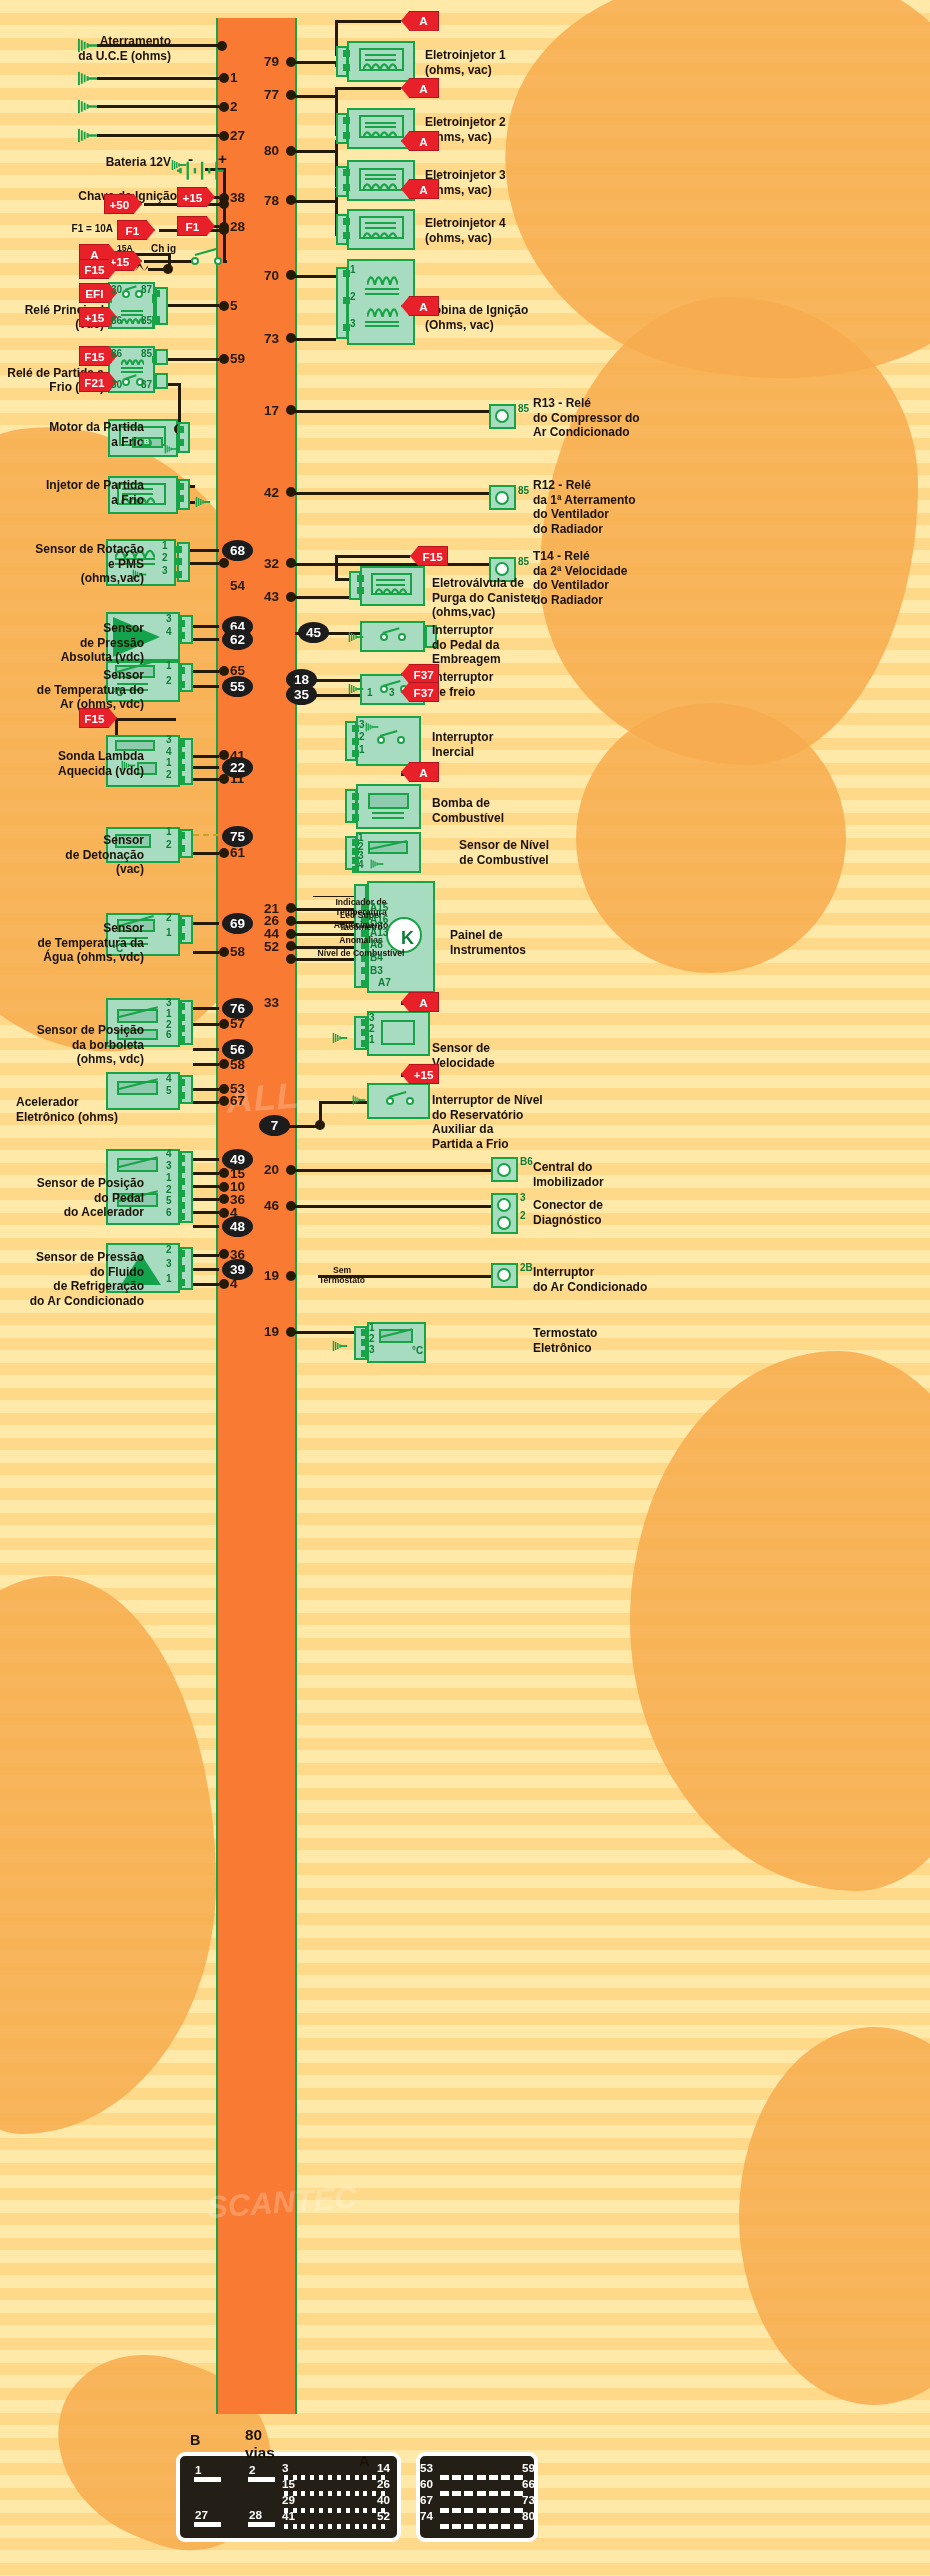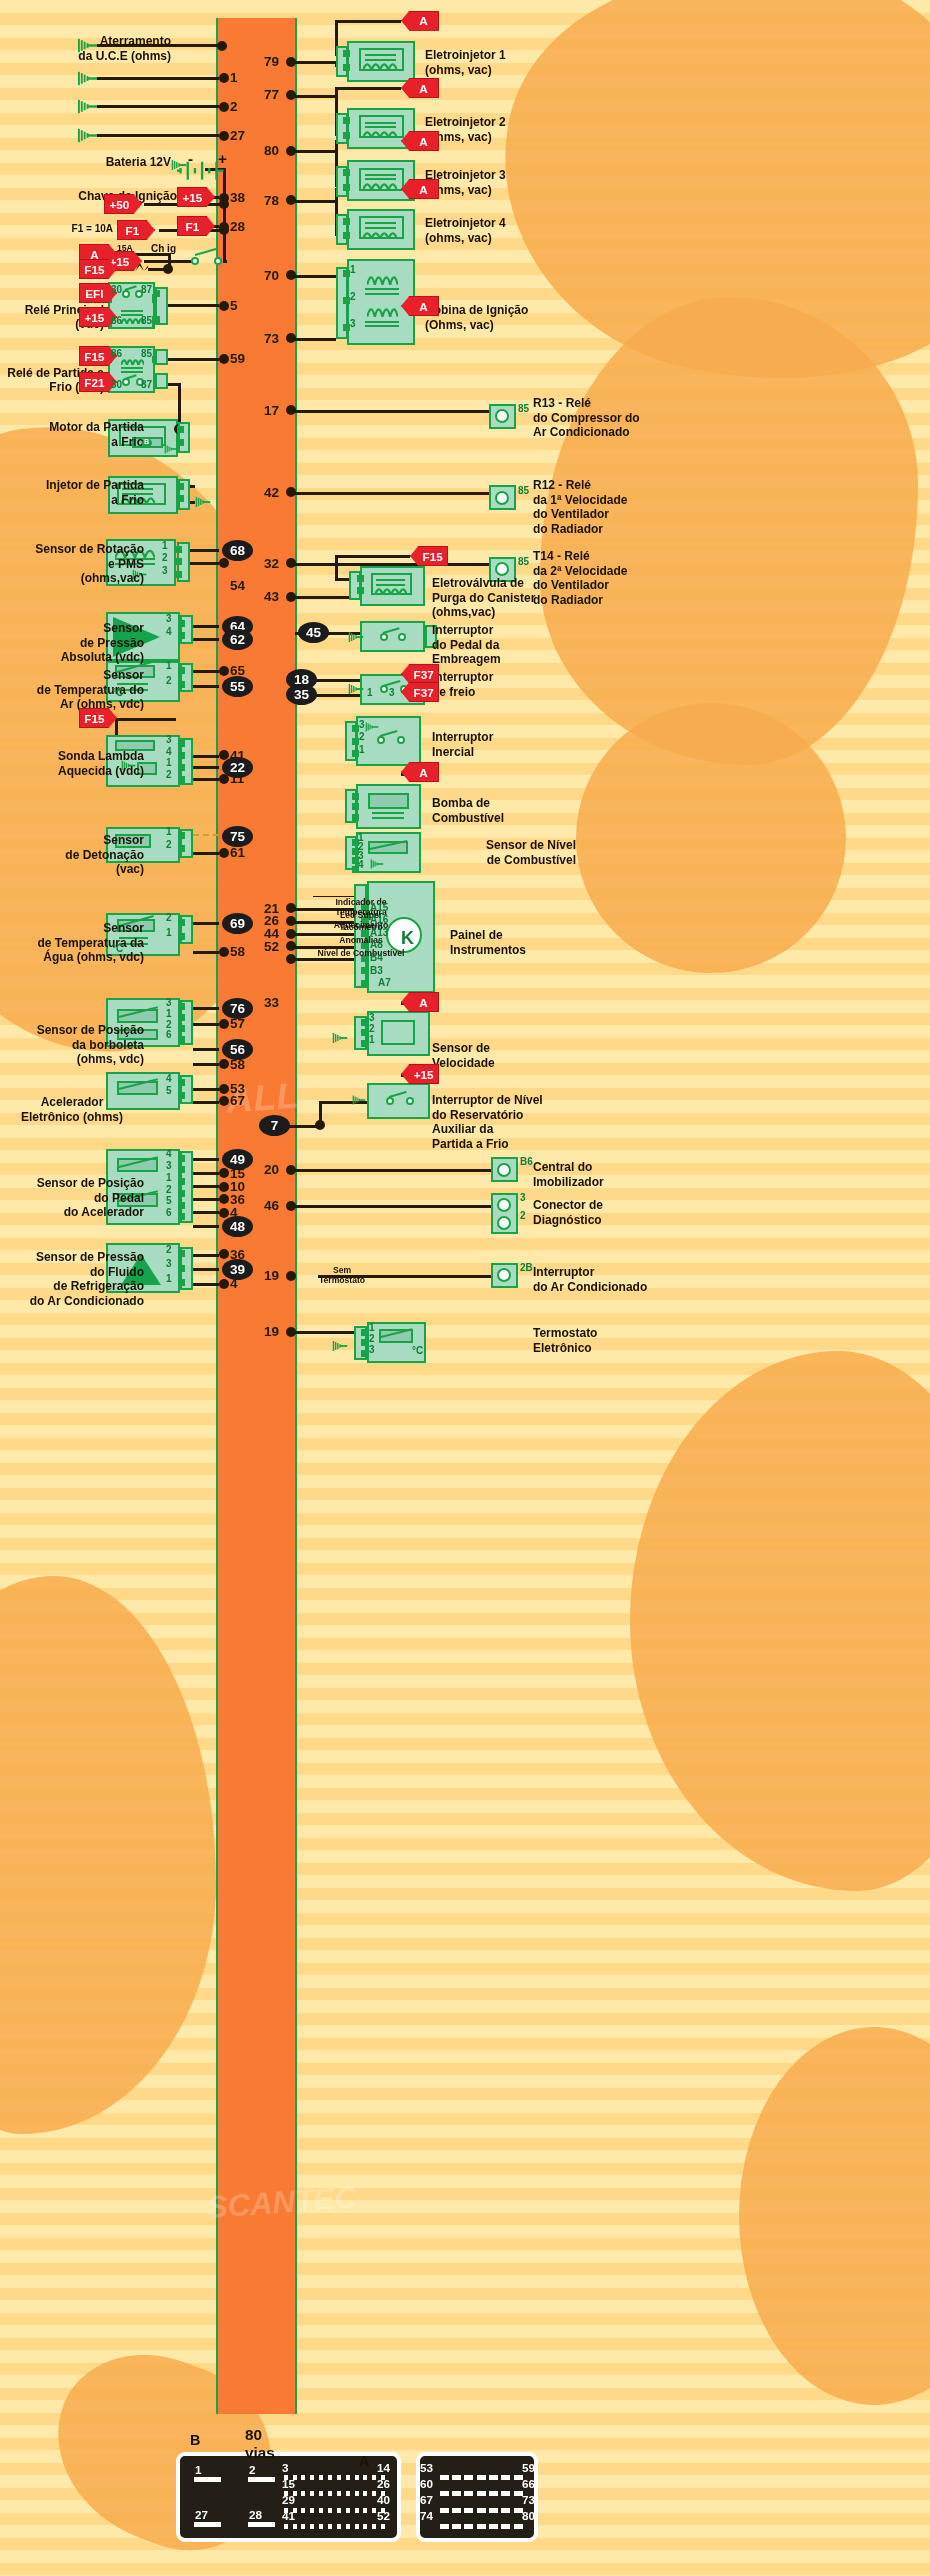--- a/index.html
+++ b/index.html
@@ -564,21 +564,21 @@
     <div class="wire" style="left:193px;top:1007px;width:26px;"></div>
     <div class="wire" style="left:193px;top:1023px;width:26px;"></div>
     <div class="wire" style="left:193px;top:1048px;width:26px;"></div>
     <div class="wire" style="left:193px;top:1063px;width:26px;"></div>
     <div class="pin-badge" style="left:222px;top:998px;">76</div>
     <div class="dot" style="left:219px;top:1019px;"></div>
     <div class="pin" style="left:230px;top:1016px;">57</div>
     <div class="pin-badge" style="left:222px;top:1039px;">56</div>
     <div class="dot" style="left:219px;top:1059px;"></div>
     <div class="pin" style="left:230px;top:1057px;">58</div>
-    <div class="lbl" style="left:0px;top:1095px;width:144px;text-align:center;">Acelerador
+    <div class="lbl" style="left:16px;top:1095px;width:144px;text-align:left;">Acelerador
 Eletrônico (ohms)</div>
     <div class="comp" style="left:106px;top:1072px;width:74px;height:38px;"></div>
     <div class="comp" style="left:117px;top:1081px;width:41px;height:14.4px;background:#8fcbaf;"></div>
     <div class="bar" style="left:119px;top:1088px;width:40px;transform:rotate(-14deg);transform-origin:left center;"></div>
     <div class="conn" style="left:180px;top:1075px;width:12.6px;height:29px;"></div>
     <div class="cpin" style="left:178px;top:1079px;"></div>
     <div class="cnum" style="left:166px;top:1073px;">4</div>
     <div class="cpin" style="left:178px;top:1092px;"></div>
     <div class="cnum" style="left:166px;top:1085px;">5</div>
     <div class="wire" style="left:193px;top:1088px;width:26px;"></div>
@@ -762,21 +762,21 @@
     <div class="lbl" style="left:533px;top:396px;width:144px;text-align:left;">R13 - Relé
 do Compressor do
 Ar Condicionado</div>
     <div class="comp" style="left:489px;top:485px;width:27px;height:25px;"></div>
     <div class="circ" style="left:495px;top:491px;width:14.4px;height:14.4px;"></div>
     <div class="cnum" style="left:518px;top:485px;">85</div>
     <div class="wire" style="left:295px;top:492px;width:195px;"></div>
     <div class="dot" style="left:286px;top:487px;"></div>
     <div class="pin" style="left:264px;top:485px;">42</div>
     <div class="lbl" style="left:533px;top:478px;width:144px;text-align:left;">R12 - Relé
-da 1ª Velocidade
+da 1ª Aterramento
 do Ventilador
 do Radiador</div>
     <div class="comp" style="left:489px;top:557px;width:27px;height:25px;"></div>
     <div class="circ" style="left:495px;top:562px;width:14.4px;height:14.4px;"></div>
     <div class="cnum" style="left:518px;top:556px;">85</div>
     <div class="wire" style="left:295px;top:563px;width:195px;"></div>
     <div class="dot" style="left:286px;top:558px;"></div>
     <div class="pin" style="left:264px;top:556px;">32</div>
     <div class="lbl" style="left:533px;top:549px;width:144px;text-align:left;">T14 - Relé
 da 2ª Velocidade
@@ -896,21 +896,21 @@
     </svg>
     <div class="conn" style="left:345px;top:836px;width:11.7px;height:34px;"></div>
     <div class="cpin" style="left:352px;top:839px;"></div>
     <div class="cnum" style="left:358px;top:832px;">1</div>
     <div class="cpin" style="left:352px;top:848px;"></div>
     <div class="cnum" style="left:358px;top:841px;">2</div>
     <div class="cpin" style="left:352px;top:857px;"></div>
     <div class="cnum" style="left:358px;top:850px;">3</div>
     <div class="cpin" style="left:352px;top:866px;"></div>
     <div class="cnum" style="left:358px;top:859px;">4</div>
-    <div class="lbl" style="left:432px;top:838px;width:144px;text-align:right;">Sensor de Nível
+    <div class="lbl" style="left:432px;top:838px;width:144px;text-align:center;">Sensor de Nível
 de Combustível</div>
     <div class="comp" style="left:367px;top:881px;width:68px;height:112px;"></div>
     <div class="circ" style="left:386px;top:917px;width:36px;height:36px;"></div>
     <div class="cnum" style="left:401px;top:928px;font-size:18px;color:#0f7d36;">K</div>
     <div class="conn" style="left:354px;top:884px;width:12.6px;height:104px;"></div>
     <div class="lbl" style="left:450px;top:928px;width:135px;text-align:left;">Painel  de
 Instrumentos</div>
     <div class="cpin" style="left:361px;top:904px;"></div>
     <div class="cnum" style="left:370px;top:902px;">A15</div>
     <div class="wire" style="left:295px;top:908px;width:59px;"></div>

